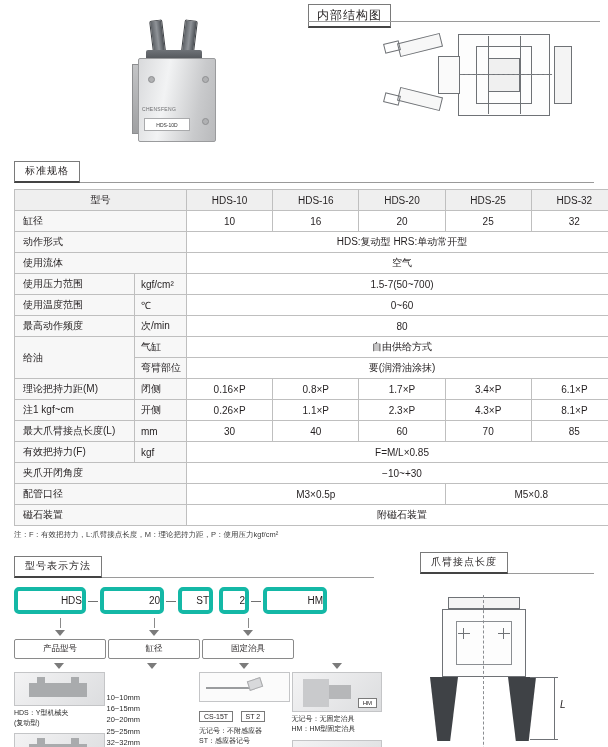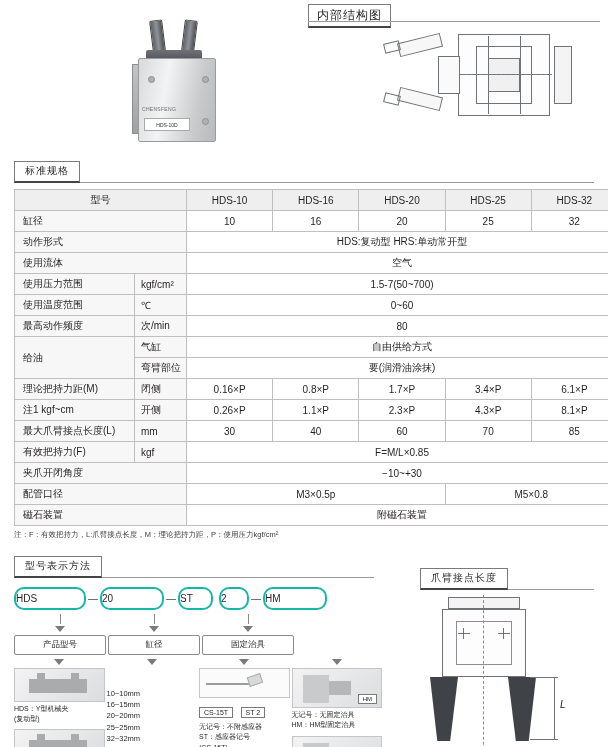--- a/index.html
+++ b/index.html
@@ -76,22 +76,22 @@
   table.spec td.unit { text-align: left; padding-left: 6px; background: #f7f7f7; width: 52px; }
   .note { font-size: 7.5px; color: #3a3a3a; margin: 4px 14px 0 14px; line-height: 1.45; }
 
   
   .lower { position: relative; margin-top: 10px; }
   .code-col { position: absolute; left: 14px; top: 0; width: 370px; }
   .arm-col  { position: absolute; left: 396px; top: 0; width: 200px; }
 
   .code-row { display: flex; align-items: center; gap: 0; margin-top: 10px; }
   .code-box {
-    border: 2px solid #14b8a6; background: #fff; font-size: 10px;
-    text-align: left; padding: 4px 0; width: 64px; border-radius: 10px;
+    border: 4px solid #14b8a6; background: #fff; font-size: 10px;
+    text-align: right; padding: 4px 0; width: 64px; border-radius: 5px;
   }
   .code-box.wide { width: 72px; }
   .code-dash { width: 14px; text-align: center; font-size: 10px; color: #444; }
 
   .col4 { display: flex; margin-top: 6px; }
   .col4 > div { width: 92px; margin-right: 2px; }
   .cap {
     border: 1px solid #8a8a8a; background: #fff; font-size: 8.5px;
     text-align: center; padding: 3px 12px; border-radius: 2px;
   }
@@ -269,21 +269,21 @@
   </div>
 
   <div class="note">注：F：有效把持力，L:爪臂接点长度，M：理论把持力距，P：使用压力kgf/cm²</div>
 
   <div class="lower">
 
     <div style="position:absolute; left:14px; top:4px;">
       <span class="sec-tab">型号表示方法</span>
       <div style="width:360px; border-bottom:1px solid #9a9a9a; margin-top:-1px;"></div>
     </div>
-    <div style="position:absolute; left:420px; top:16px;">
+    <div style="position:absolute; left:420px; top:0;">
       <span class="sec-tab">爪臂接点长度</span>
       <div style="width:174px; border-bottom:1px solid #9a9a9a; margin-top:-1px;"></div>
     </div>
 
     <div class="code-col" style="top:26px;">
       <div class="code-row">
         <div class="code-box wide">HDS</div>
         <div class="code-dash">—</div>
         <div class="code-box">20</div>
         <div class="code-dash">—</div>

